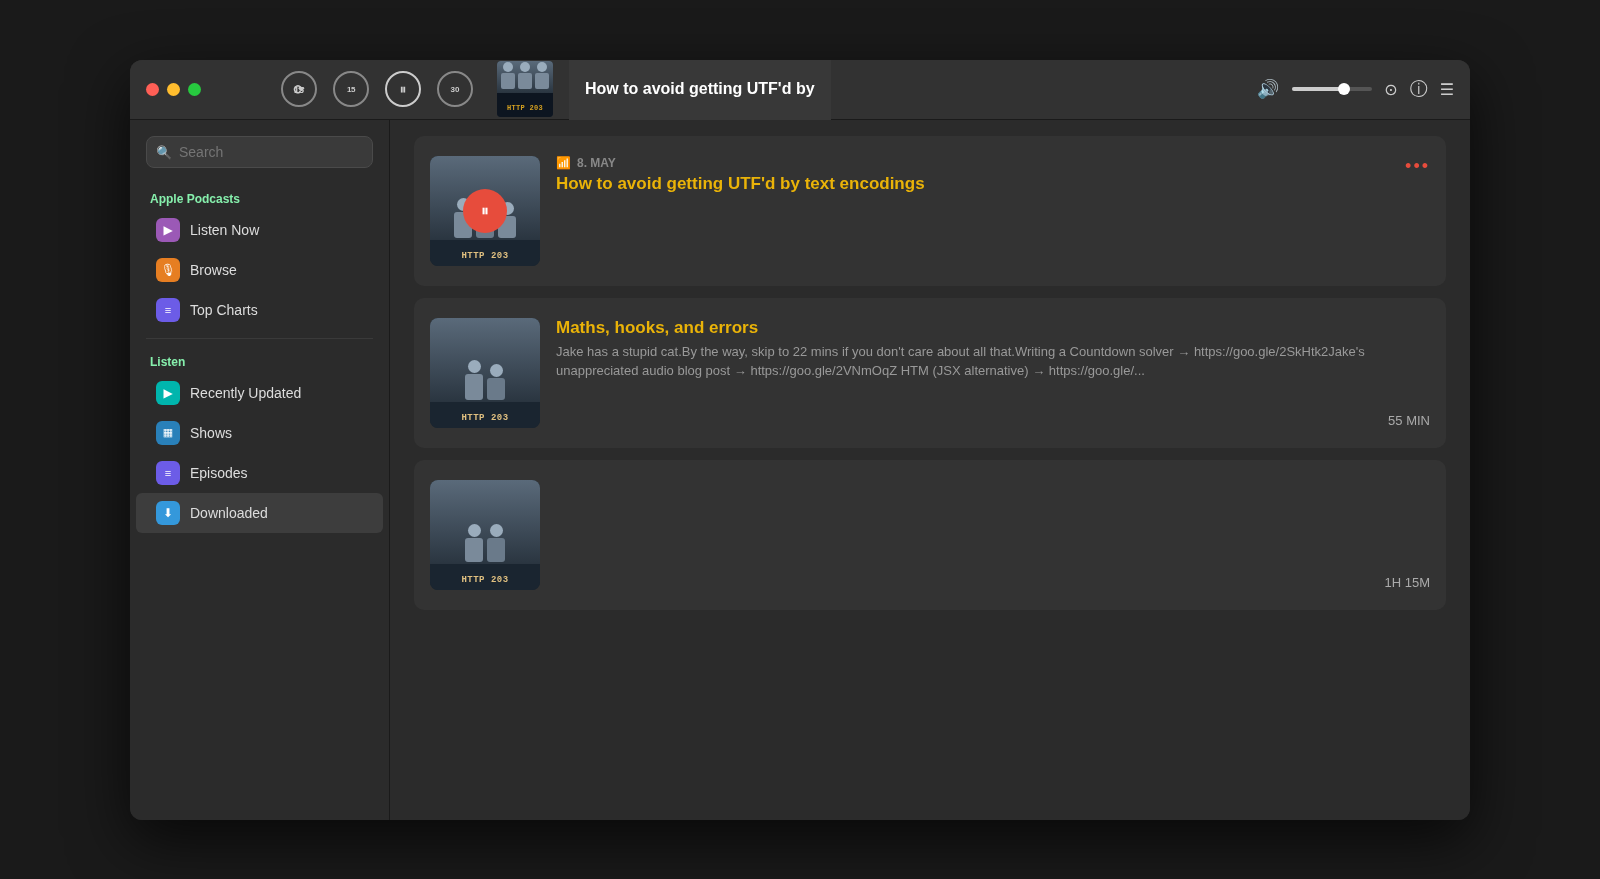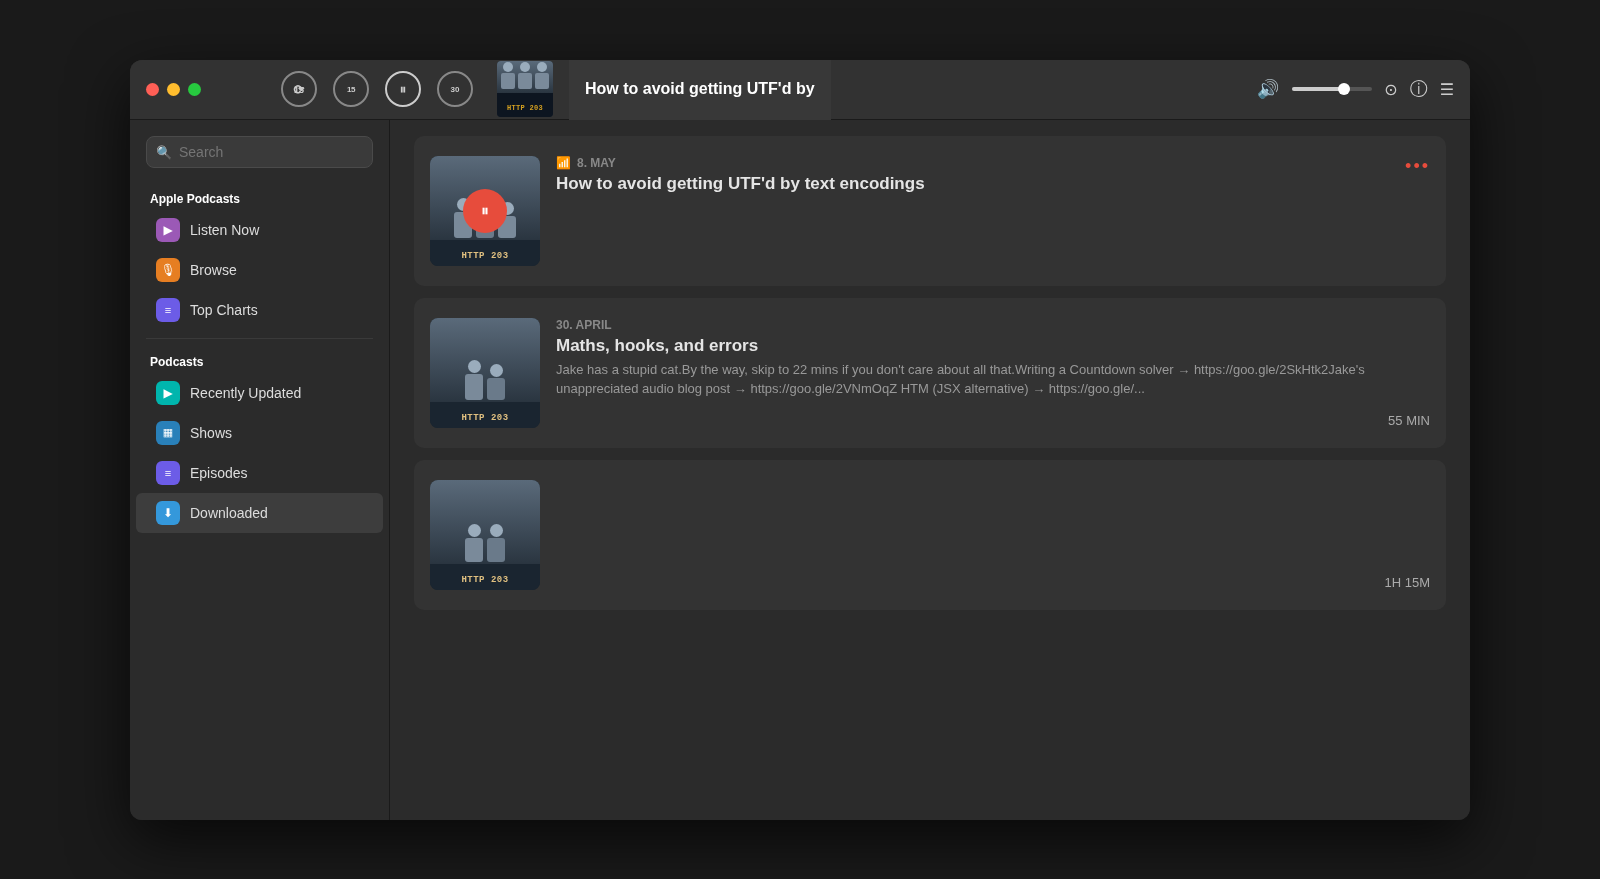--- a/index.html
+++ b/index.html
@@ -129,21 +129,21 @@
       position: absolute;
       left: 10px;
       top: 50%;
       transform: translateY(-50%);
       color: #888;
       font-size: 13px;
       pointer-events: none;
     }
 
     .sidebar-section-label {
-      color: #ffffff;
+      color: #86efac;
       font-size: 12px;
       font-weight: 600;
       padding: 8px 20px 4px;
       text-transform: none;
     }
 
     .sidebar-item {
       display: flex;
       align-items: center;
       gap: 10px;
@@ -265,21 +265,21 @@
     .episode-date {
       color: #888;
       font-size: 12px;
       font-weight: 600;
       display: flex;
       align-items: center;
       gap: 6px;
     }
 
     .episode-title {
-      color: #e5e5e5;
+      color: #eab308;
       font-size: 17px;
       font-weight: 600;
     }
 
     .episode-desc {
       color: #999;
       font-size: 13px;
       line-height: 1.5;
       display: -webkit-box;
       -webkit-line-clamp: 3;
@@ -422,21 +422,21 @@
 
       <div class="sidebar-item">
         <div class="sidebar-item-icon icon-blue-purple">
           <span style="color:white; font-size:11px;">≡</span>
         </div>
         <span class="sidebar-item-label">Top Charts</span>
       </div>
 
       <div class="divider"></div>
 
-      <div class="sidebar-section-label">Podcasts</div>
+      <div class="sidebar-section-label">Listen</div>
 
       <div class="sidebar-item">
         <div class="sidebar-item-icon icon-teal">
           <span style="color:white; font-size:12px;">▶</span>
         </div>
         <span class="sidebar-item-label">Recently Updated</span>
       </div>
 
       <div class="sidebar-item">
         <div class="sidebar-item-icon icon-blue">
@@ -509,23 +509,20 @@
                 <div style="width:13px; height:13px; border-radius:50%; background:#9aacbc;"></div>
                 <div style="width:18px; height:22px; border-radius:3px; background:#6a7a8a;"></div>
               </div>
             </div>
           </div>
           <div class="ep-thumb-label">
             <span class="ep-thumb-label-text">HTTP 203</span>
           </div>
         </div>
         <div class="episode-info">
-          <div class="episode-date">
-            <span>30. APRIL</span>
-          </div>
           <div class="episode-title">Maths, hooks, and errors</div>
           <div class="episode-desc">Jake has a stupid cat.By the way, skip to 22 mins if you don't care about all that.Writing a Countdown solver → https://goo.gle/2SkHtk2Jake's unappreciated audio blog post → https://goo.gle/2VNmOqZ HTM (JSX alternative) → https://goo.gle/...</div>
         </div>
         <div class="episode-duration">55 MIN</div>
       </div>
 
       <div class="episode-card">
         <div class="episode-thumb">
           <div class="ep-thumb-photo">
             <div class="person-silhouette">

